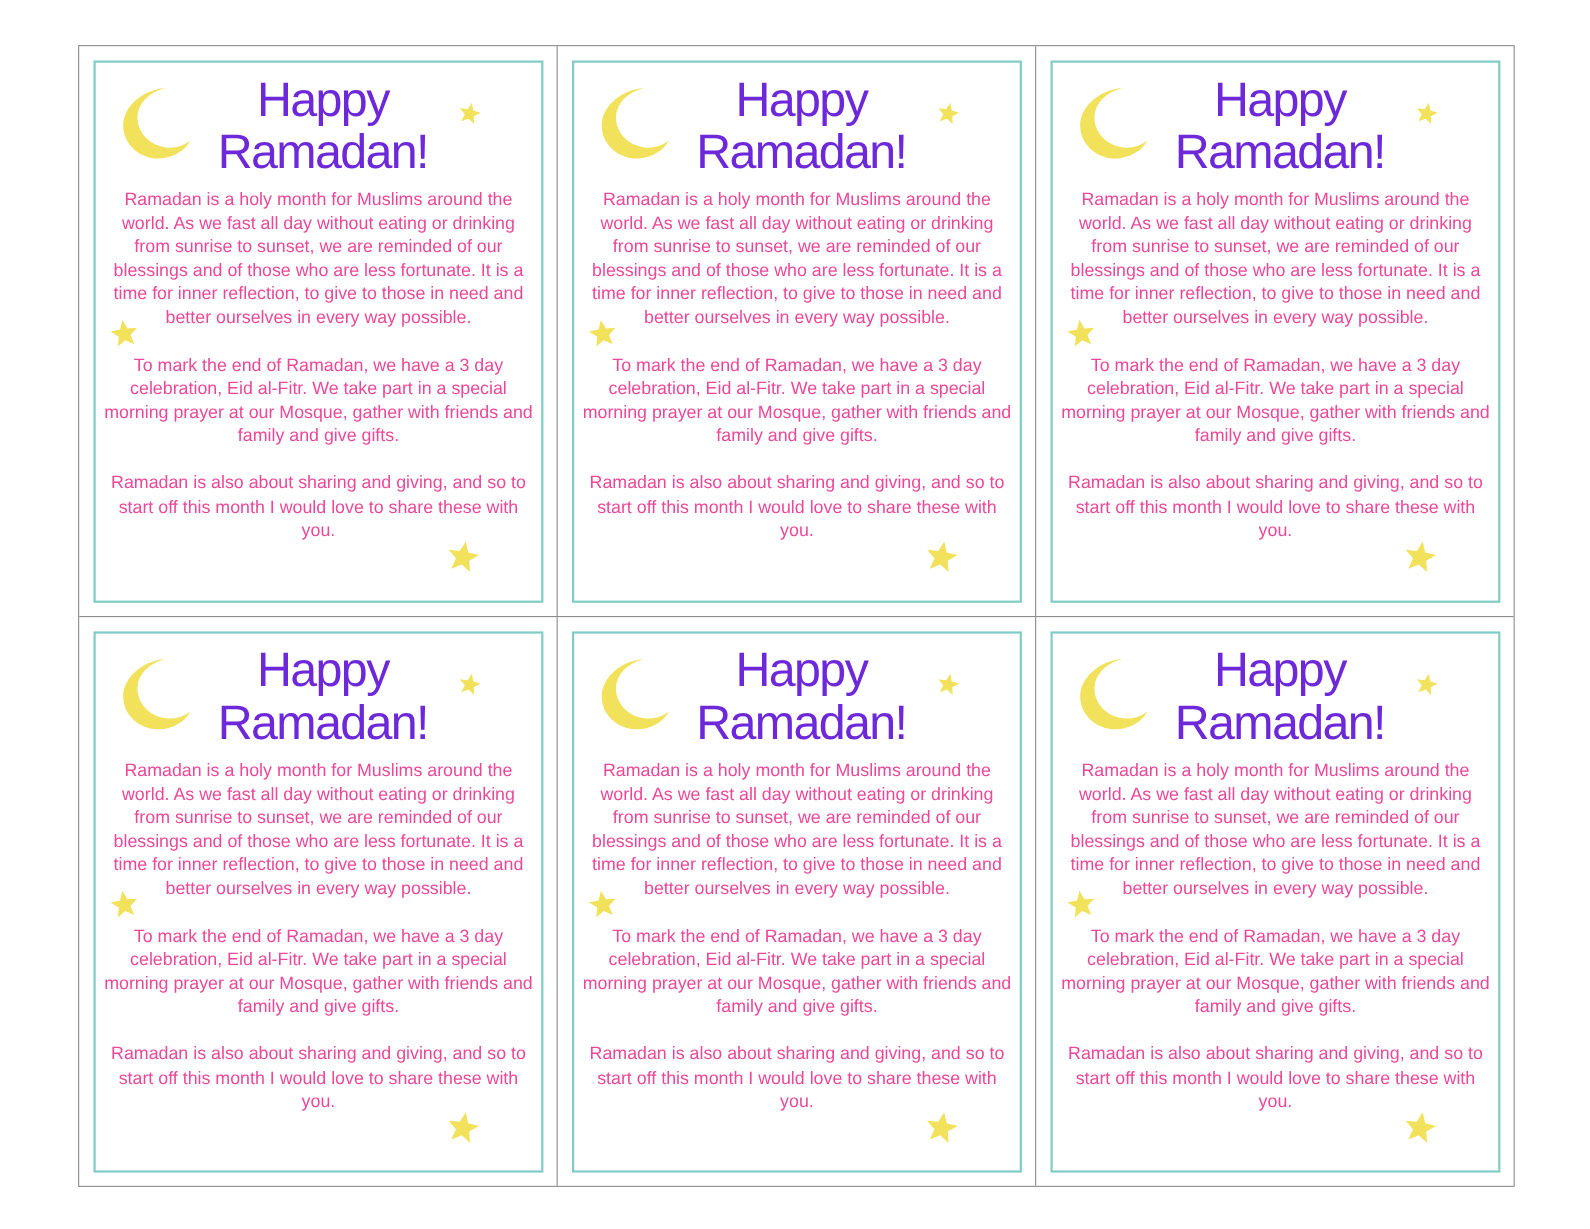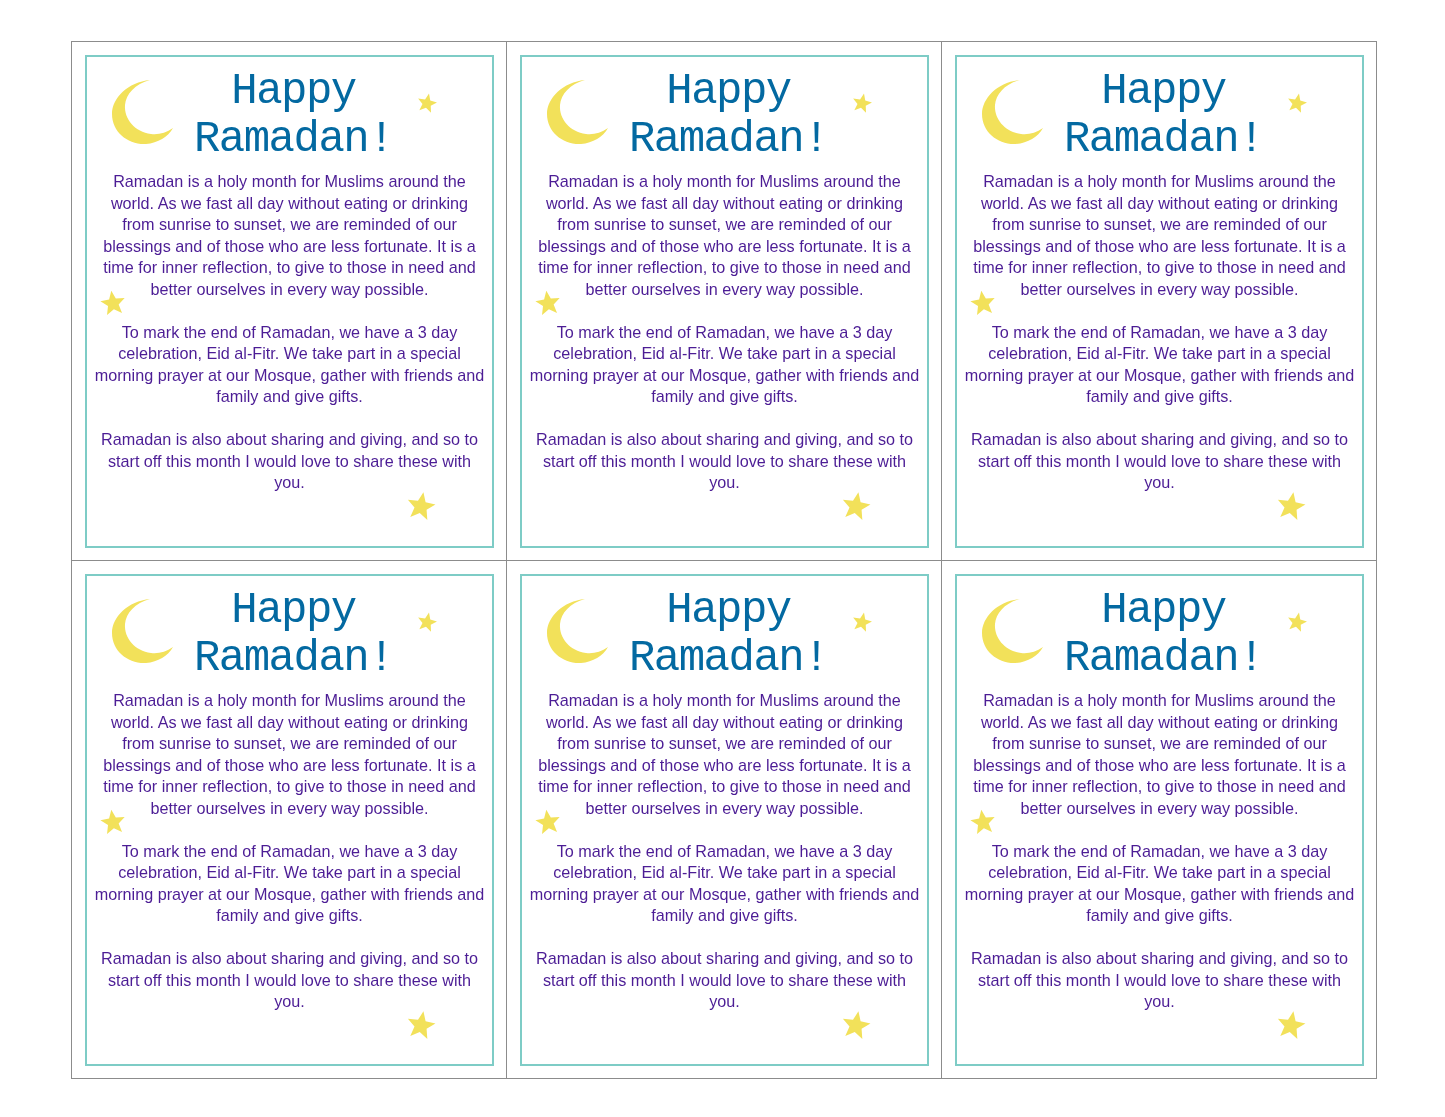--- a/index.html
+++ b/index.html
@@ -16,28 +16,28 @@
     position: absolute; left: 13px; top: 13px; right: 12px; bottom: 12px;
     border: 2px solid #7ECCC6; box-sizing: border-box;
   }
   .moon { position: absolute; left: 21px; top: 21px; width: 66px; height: 68px; }
   .star { position: absolute; }
   .star.s1 { left: 329px; top: 35px; width: 22px; height: 22px; }
   .star.s2 { left: 12px; top: 232px; width: 28px; height: 28px; }
   .star.s3 { left: 318px; top: 433px; width: 32px; height: 32px; }
   .title {
     position: absolute; left: 0; right: 0; top: 10px; text-align: center;
-    color: #0369a1; font-family: Liberation Mono, monospace; font-weight: normal;
+    color: #6d28d9; font-family: Liberation Sans, sans-serif; font-weight: normal;
     font-size: 44px; line-height: 48px; letter-spacing: -1.5px;
     padding-left: 8px;
   }
   .title span { display: block; }
   .body {
     position: absolute; left: 6px; right: 6px; top: 114px; text-align: center;
-    color: #4c1d95; font-family: "Liberation Sans", sans-serif; font-size: 16.2px; line-height: 21.5px;
+    color: #ec4899; font-family: "Liberation Sans", sans-serif; font-size: 16.2px; line-height: 21.5px;
   }
   .body p { margin: 0 0 21.5px 0; }
 </style>
 </head>
 <body>
 
 <div class="sheet" id="sheet">
     <div class="cell c0 r0">
     <div class="frame">
       <svg class="moon" viewBox="0 0 66 68">

